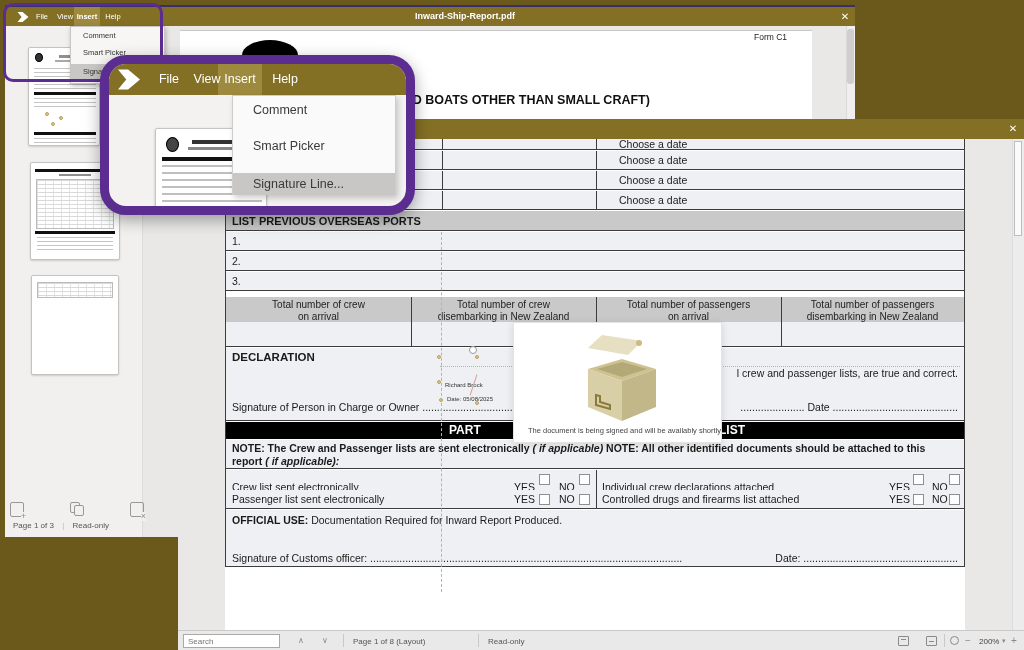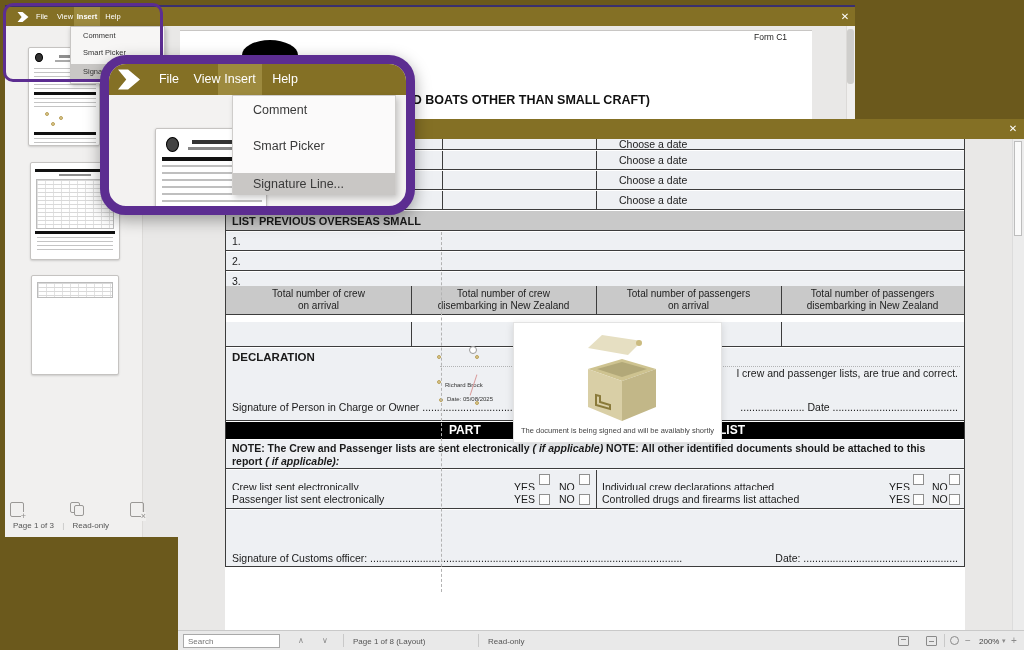--- a/index.html
+++ b/index.html
@@ -50,21 +50,21 @@
   .hdr-cell{position:absolute;top:2px;height:26px;text-align:center;font-size:10px;line-height:12px;color:#222;}
   .anch-r{position:absolute;right:6px;white-space:nowrap;}
   .chk{position:absolute;top:4px;width:11px;height:11px;background:#fdfdfd;border:1px solid #8f8f8f;}
   .yn{position:absolute;top:50%;transform:translateY(-50%);font-size:10.5px;}
   #dash-line{left:441px;top:232px;width:0;height:360px;border-left:1px dashed #b3b3b3;}
   #dot-line{left:440px;top:366px;width:520px;height:0;border-top:1px dotted #9a9a9a;opacity:.7;}
   
   .sw-text{position:absolute;font-size:6px;color:#333;white-space:nowrap;transform-origin:left top;}
   
   #popup{left:513px;top:322px;width:209px;height:121px;background:#fff;border:1px solid #e3e3e3;box-shadow:0 2px 8px rgba(0,0,0,.12);}
-  #popup-msg{position:absolute;left:0;right:0;top:103px;text-align:center;font-size:7.5px;color:#444;}
+  #popup-msg{position:absolute;left:0;right:0;top:103px;text-align:right;font-size:7.5px;color:#444;}
   
   #bw-statusbar{left:178px;top:630px;width:846px;height:32px;background:#e9e9e9;border-top:1px solid #c9c9c9;}
   #bw-search{position:absolute;left:5px;top:3px;width:97px;height:14px;border:1px solid #a9a9a9;background:#fff;font-size:8px;padding:0 4px;color:#444;}
   .sb-text{position:absolute;top:6px;font-size:8px;color:#555;white-space:nowrap;}
   .sb-glyph{position:absolute;font-size:8px;color:#8a8a8a;}
   .sb-sep{position:absolute;top:3px;width:1px;height:13px;background:#c9c9c9;}
   .mini-icon{position:absolute;width:11px;height:10px;border:1px solid #8a8a8a;border-radius:1px;}
   
   #bw-scrolltrack{left:1012px;top:139px;width:12px;height:491px;background:#ececec;border-left:1px solid #dcdcdc;}
   #bw-scrollthumb{left:1014px;top:141px;width:8px;height:95px;background:#fafafa;border:1px solid #bdbdbd;}
@@ -90,20 +90,21 @@
 
   <div class="abs" id="fw-titlebar">
     <svg style="position:absolute;left:12px;top:5px" width="12" height="10" viewBox="0 0 24 22">
         <path d="M0 0 H11 L24 11 L11 22 H0 L9 11 Z" fill="#fff"></path>
       </svg>
     <div id="fw-insert-hl"></div>
     <span class="fw-menu-item" style="left:27px;width:20px">File</span>
     <span class="fw-menu-item" style="left:49px;width:22px">View</span>
     <span class="fw-menu-item" style="left:69px;width:26px;font-weight:bold">Insert</span>
     <span class="fw-menu-item" style="left:97px;width:22px">Help</span>
+    <span id="fw-title">Inward-Ship-Report.pdf</span>
     <span id="fw-close">✕</span>
   </div>
 
   <div class="abs" id="fw-docarea"></div>
   <div class="abs" id="fw-page"></div>
   <div class="abs" id="fw-formc1">Form C1</div>
   <div class="abs" id="fw-crest"></div>
   <div class="abs" id="fw-docsub">(SHIPS AND BOATS OTHER THAN SMALL CRAFT)</div>
   <div class="abs" id="fw-scrolltrack"></div>
   <div class="abs" id="fw-scrollthumb"></div>
@@ -179,34 +180,34 @@
       <div class="vdiv" style="left:370px"></div>
       <span class="cell-label" style="left:393px">Choose a date</span>
     </div>
     <div class="frow" style="top:52px;height:19px">
       <div class="vdiv" style="left:216px"></div>
       <div class="vdiv" style="left:370px"></div>
       <span class="cell-label" style="left:393px">Choose a date</span>
     </div>
 
     <div class="frow gray" style="top:72px;height:20px">
-      <span class="cell-label" style="left:6px;font-weight:bold;font-size:11px">LIST PREVIOUS OVERSEAS SMALL</span>
+      <span class="cell-label" style="left:6px;font-weight:bold;font-size:11px">LIST PREVIOUS OVERSEAS PORTS</span>
     </div>
 
     <div class="frow" style="top:93px;height:19px">
       <span class="cell-label" style="left:6px">1.</span>
     </div>
     <div class="frow" style="top:113px;height:19px">
       <span class="cell-label" style="left:6px">2.</span>
     </div>
     <div class="frow" style="top:133px;height:19px">
       <span class="cell-label" style="left:6px">3.</span>
     </div>
 
-    <div class="frow gray" style="top:147px;height:29px">
+    <div class="frow gray" style="top:158px;height:29px">
       <div class="vdiv" style="left:185px"></div>
       <div class="vdiv" style="left:370px"></div>
       <div class="vdiv" style="left:555px"></div>
       <div class="hdr-cell" style="left:0;width:185px"><span>Total number of crew</span><br><span>on arrival</span></div>
       <div class="hdr-cell" style="left:185px;width:185px"><span>Total number of crew</span><br><span>disembarking in New Zealand</span></div>
       <div class="hdr-cell" style="left:370px;width:185px"><span>Total number of passengers</span><br><span>on arrival</span></div>
       <div class="hdr-cell" style="left:555px;width:183px"><span>Total number of passengers</span><br><span>disembarking in New Zealand</span></div>
     </div>
 
     <div class="frow" style="top:183px;height:25px">
@@ -263,20 +264,21 @@
       <span class="yn" style="left:333px">NO</span>
       <span class="chk" style="left:353px"></span>
       <span class="cell-label" style="left:376px">Controlled drugs and firearms list attached</span>
       <span class="yn" style="left:663px">YES</span>
       <span class="chk" style="left:687px"></span>
       <span class="yn" style="left:706px">NO</span>
       <span class="chk" style="left:723px"></span>
     </div>
 
     <div class="frow" style="top:371px;height:56px;border-bottom:none">
+      <div style="position:absolute;left:6px;top:4px"><span style="font-weight:bold">OFFICIAL USE:</span><span> Documentation Required for Inward Report Produced.</span></div>
       <span style="position:absolute;left:6px;top:42px;white-space:nowrap">Signature of Customs officer: ...........................................................................................................</span>
       <span class="anch-r" style="top:42px">Date: .....................................................</span>
     </div>
   </div>
 
   <div class="abs" id="dash-line"></div>
   <div class="abs" id="dot-line"></div>
 
   <div class="abs" id="popup">
     <svg style="position:absolute;left:62px;top:10px" width="86" height="90" viewBox="0 0 86 90">

